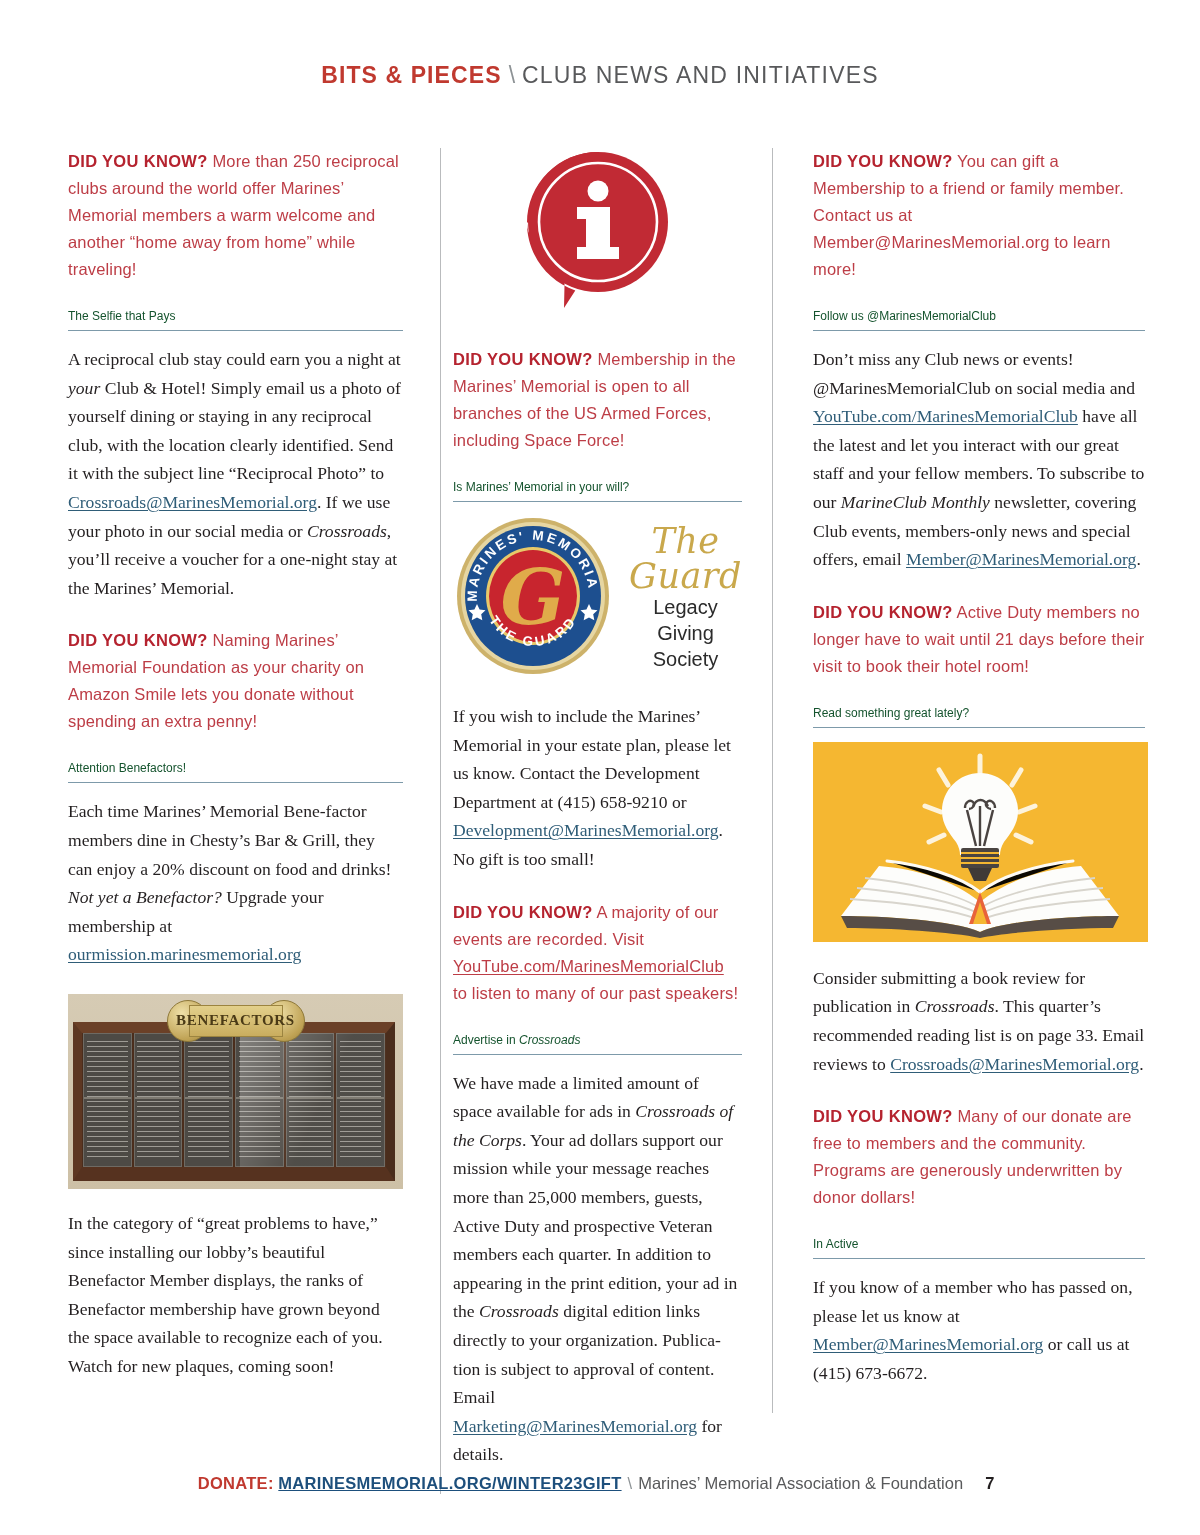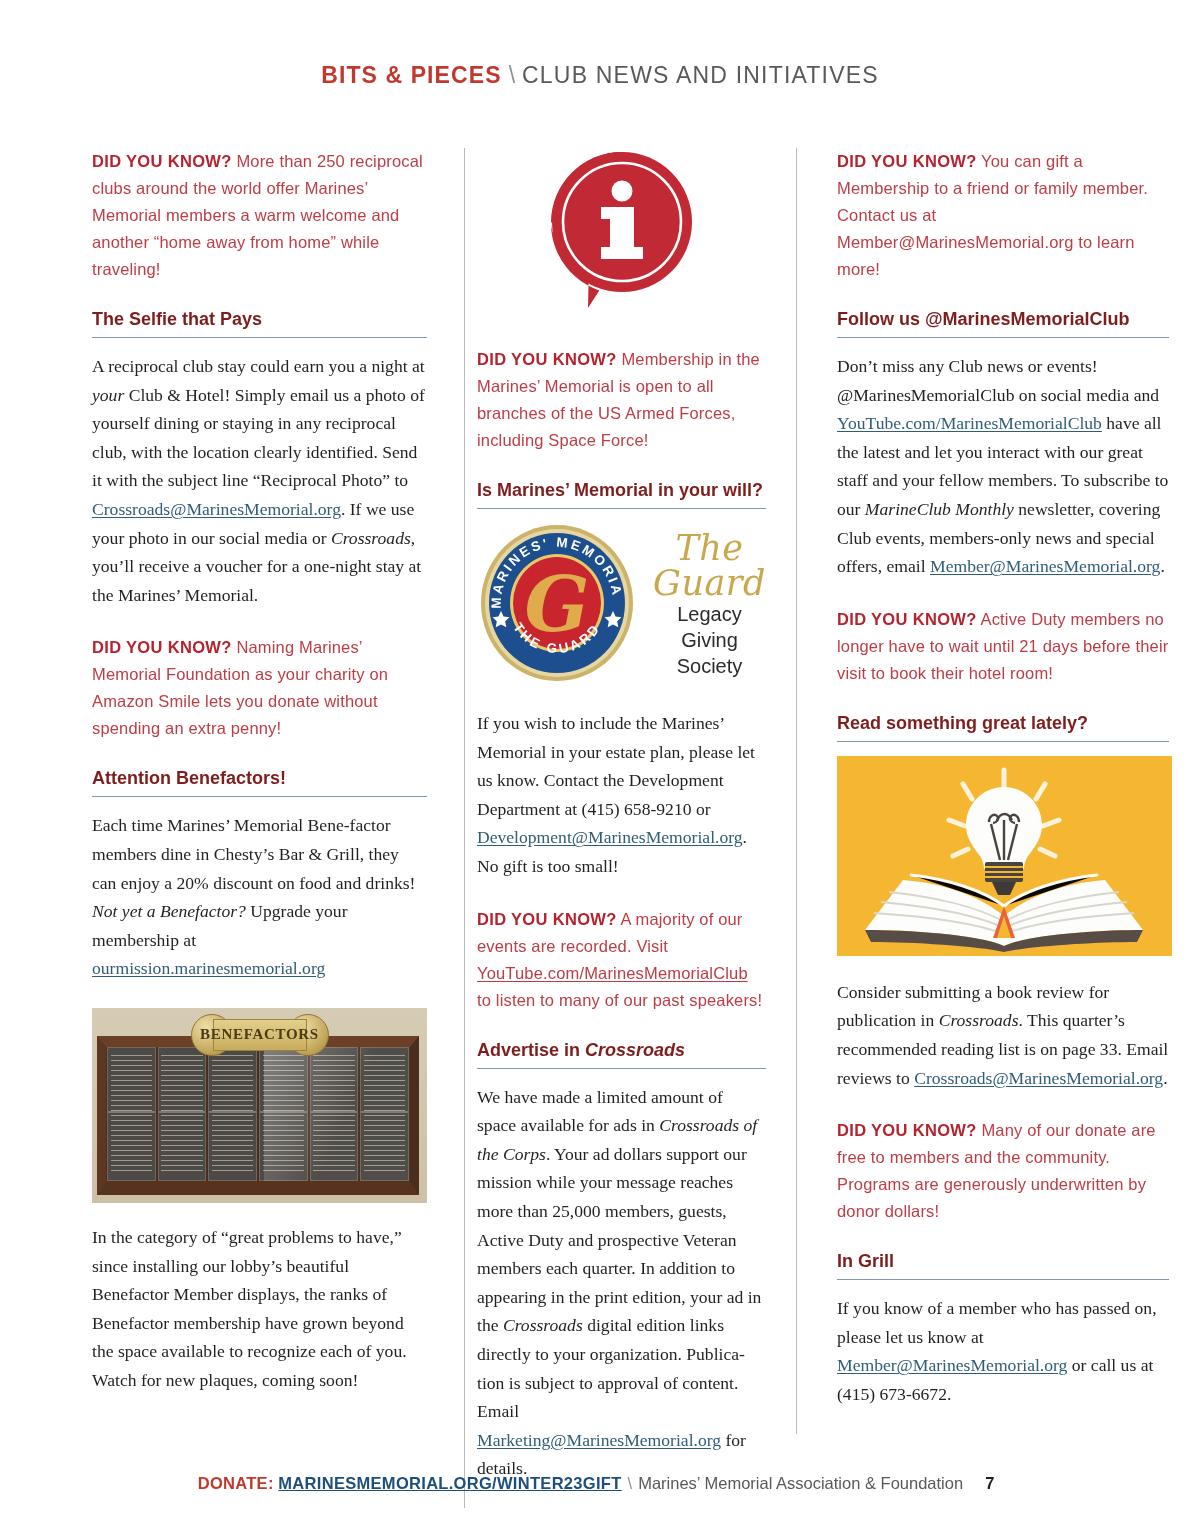--- a/index.html
+++ b/index.html
@@ -29,41 +29,41 @@
   }
   .masthead .mh-gray {
     color:#58595b; font-size:23px; letter-spacing:1.2px; font-weight:400;
   }
 
   
   .cols {
     position:absolute; top:148px; left:68px; width:1070px; height:1300px;
     display:flex; align-items:flex-start;
   }
-  .col { width:335px; position:relative;margin-left:24px; }
+  .col { width:335px; position:relative; }
   .col-mid { margin-left:37px; padding-left:12px; border-left:1px solid #b9bbbd; width:372px;}
   .col-right { margin-left:30px; padding-left:40px; border-left:1px solid #b9bbbd; width:373px;}
 
   
   .dyk {
     color:#bd3d46;
     font-family:"Liberation Sans", sans-serif;
     font-size:16.5px;
     line-height:27px;
     margin:0 0 26px 0;
     letter-spacing:.01em;
   }
   .dyk b { font-weight:bold; color:#b5232f; letter-spacing:.02em; }
   .dyk a.redlink { color:#bd3d46; text-decoration:underline; text-underline-offset:2px; }
 
   h2.sec {
-    color:#7f1d1d;
-    font-family:"Liberation Sans", sans-serif;
-    font-size:18px;
-    font-weight:bold;
+    color:#14532d;
+    font-family:"Liberation Sans", sans-serif;
+    font-size:12px;
+    font-weight:normal;
     margin:0 0 7px 0;
     letter-spacing:0;
   }
   h2.sec em { font-style:italic; }
   .rule { border-bottom:1.4px solid #7d9aaa; margin:0 0 14px 0; }
 
   p.body {
     font-family:"Liberation Serif", serif;
     font-size:17.6px;
     line-height:28.6px;
@@ -346,21 +346,21 @@
             <path d="M167 150 L178 182 h-22 Z" fill="#e8633a"></path>
             <path d="M167 160 L174 182 h-14 Z" fill="#f5b731"></path>
           </g>
         </svg>
       </div>
 
       <p class="body"><span>Consider submitting a book review for publication in </span><em>Crossroads</em><span>. This quarter’s recommended reading list is on page 33. Email reviews to </span><a class="link" href="#">Crossroads@MarinesMemorial.org</a><span>.</span></p>
 
       <p class="dyk"><b>DID YOU KNOW?</b><span> Many of our donate are free to members and the community. Programs are generously underwritten by donor dollars!</span></p>
 
-      <h2 class="sec">In Grill</h2>
+      <h2 class="sec">In Active</h2>
       <div class="rule"></div>
       <p class="body"><span>If you know of a member who has passed on, please let us know at </span><a class="link" href="#">Member@MarinesMemorial.org</a><span> or call us at (415) 673-6672.</span></p>
     </div>
   </div>
 
   <div class="footer">
     <span class="f-donate">DONATE:</span>
     <a class="f-url" href="#">MARINESMEMORIAL.ORG/WINTER23GIFT</a><span class="f-slash">\</span><span class="f-org">Marines’ Memorial Association &amp; Foundation</span><span class="f-page">7</span>
   </div>
 

